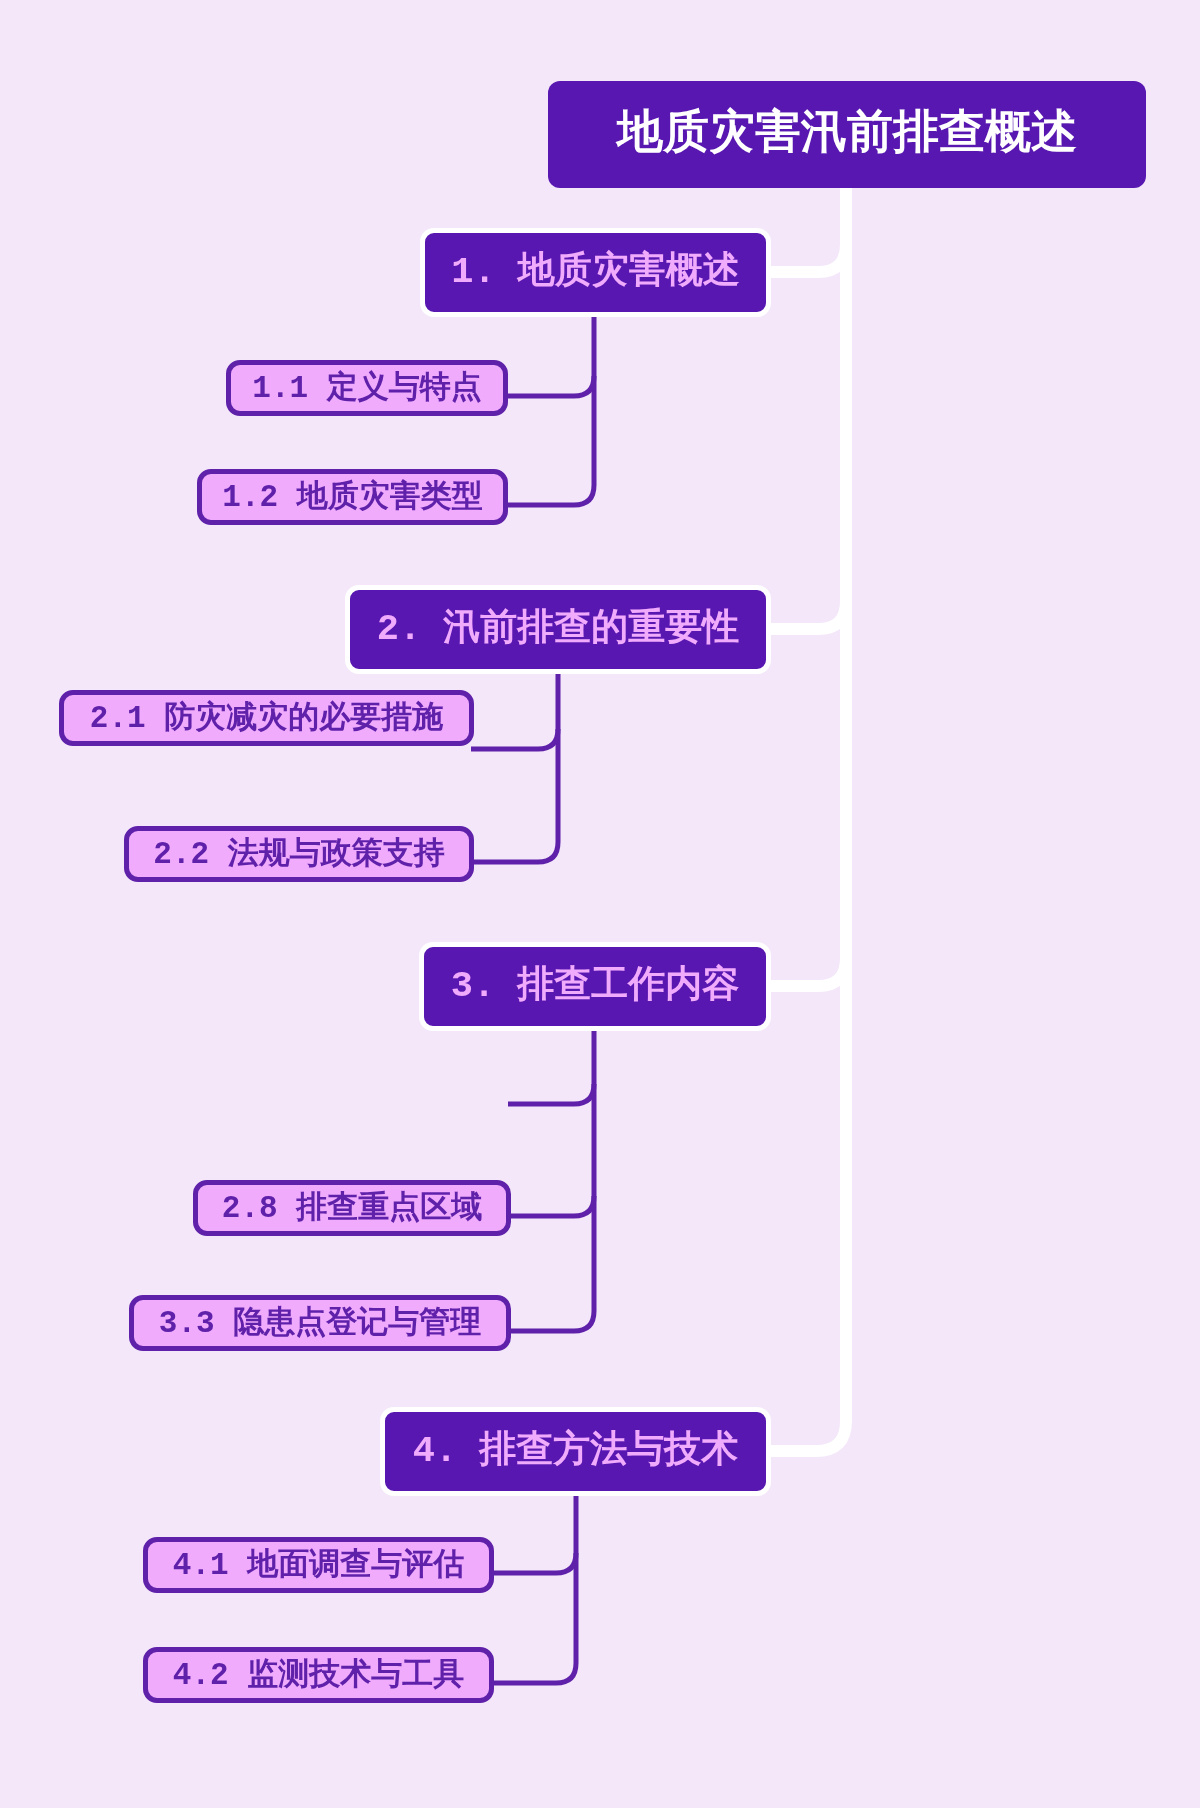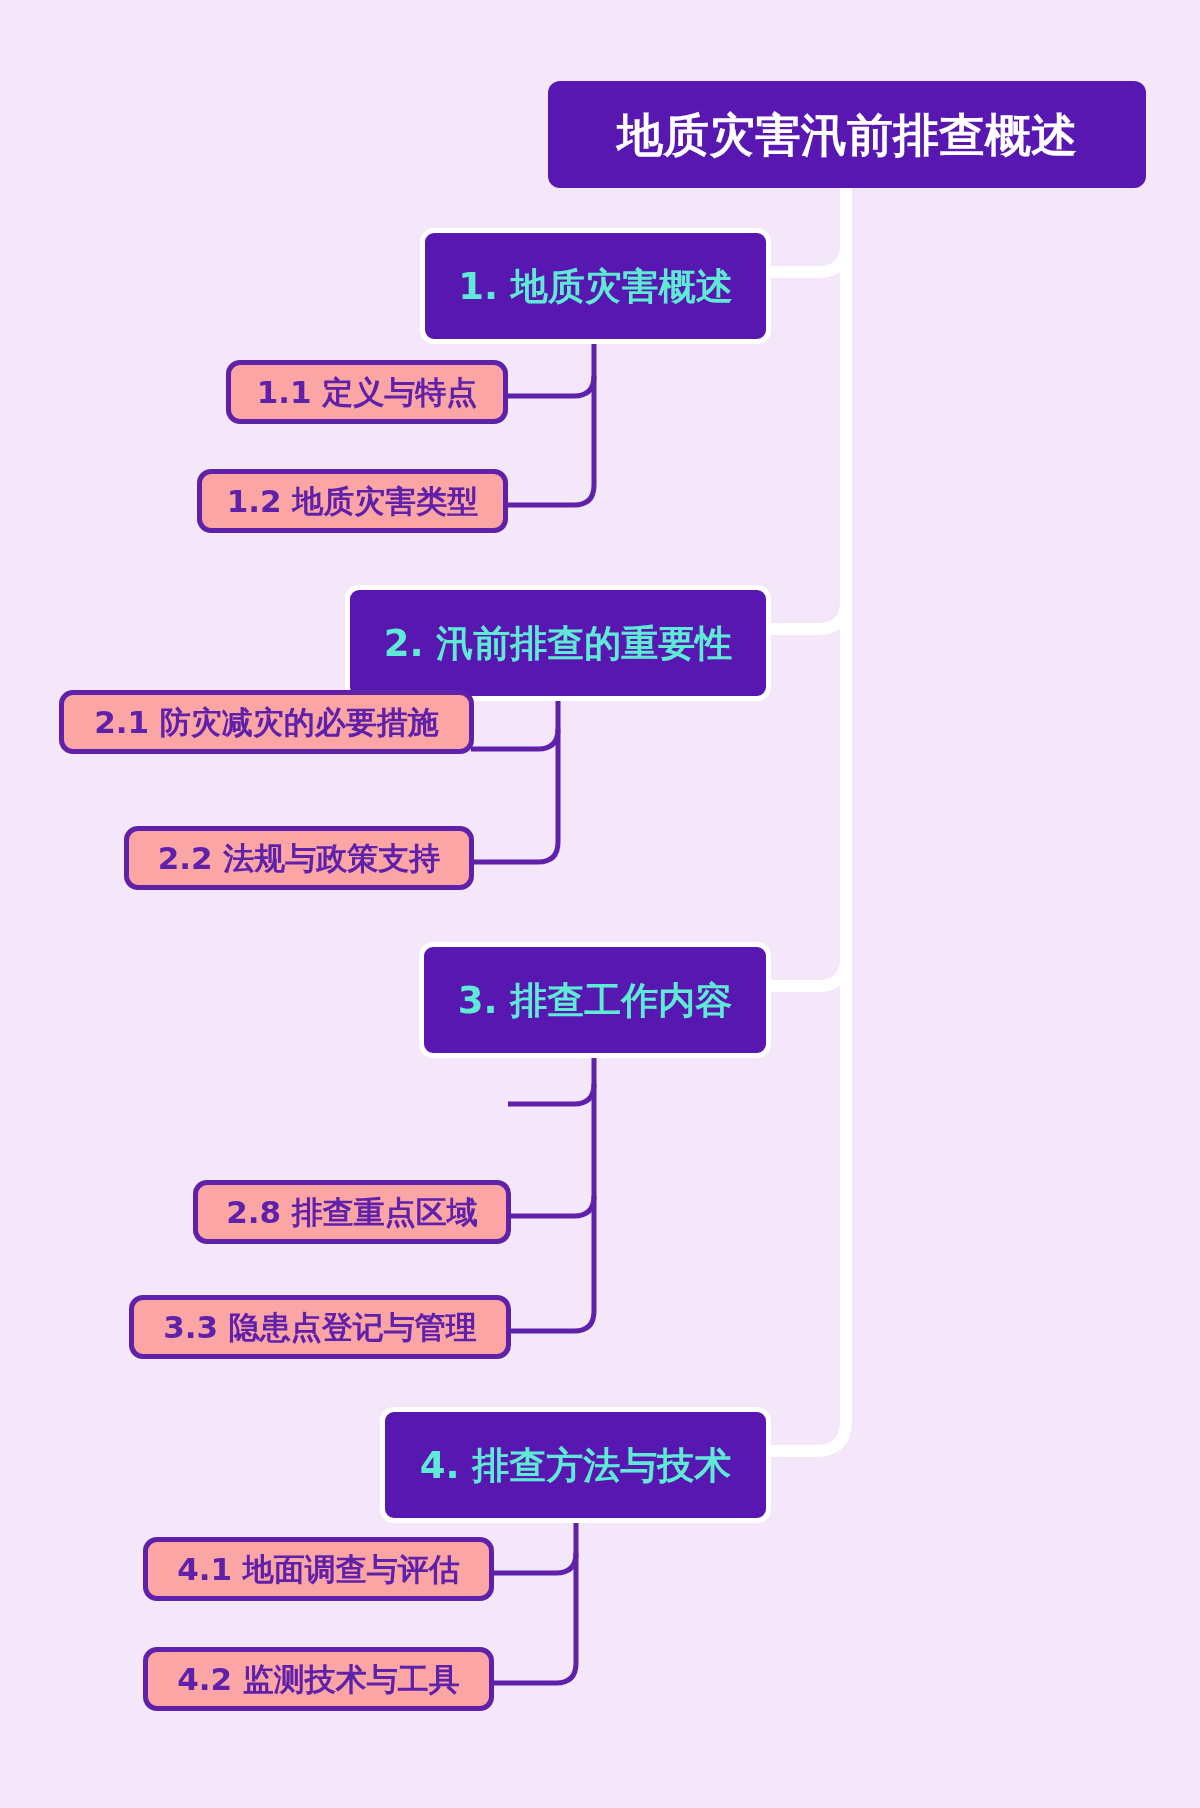--- a/index.html
+++ b/index.html
@@ -26,40 +26,41 @@
   .node{
     position:absolute;
     z-index:2;
     display:flex;align-items:center;justify-content:center;
     box-sizing:border-box;
     font-weight:bold;
     line-height:1;
     white-space:nowrap;
     text-align:center;
     cursor:default;
+    font-family:Liberation Mono, monospace;
   }
   .node.root{
     background:var(--node-fill);
     color:#fff;
     font-size:46px;
     border-radius:12px;
   }
   .node.main{
     background:var(--node-fill);
-    color:#5eead4;
+    color:#f0abfc;
     font-size:37px;
-    height:116px;
+    height:89px;
     border:5px solid #fff;
     border-radius:14px;
   }
   .node.sub{
-    background:#fca5a5;
+    background:#f0abfc;
     color:var(--accent);
     font-size:31px;
-    height:64px;
+    height:56px;
     border:5px solid var(--accent);
     border-radius:14px;
   }
 </style>
 </head>
 <body>
 
 <div class="canvas">
 
   <svg class="connector-layer" viewBox="0 0 1200 1808" xmlns="http://www.w3.org/2000/svg">

